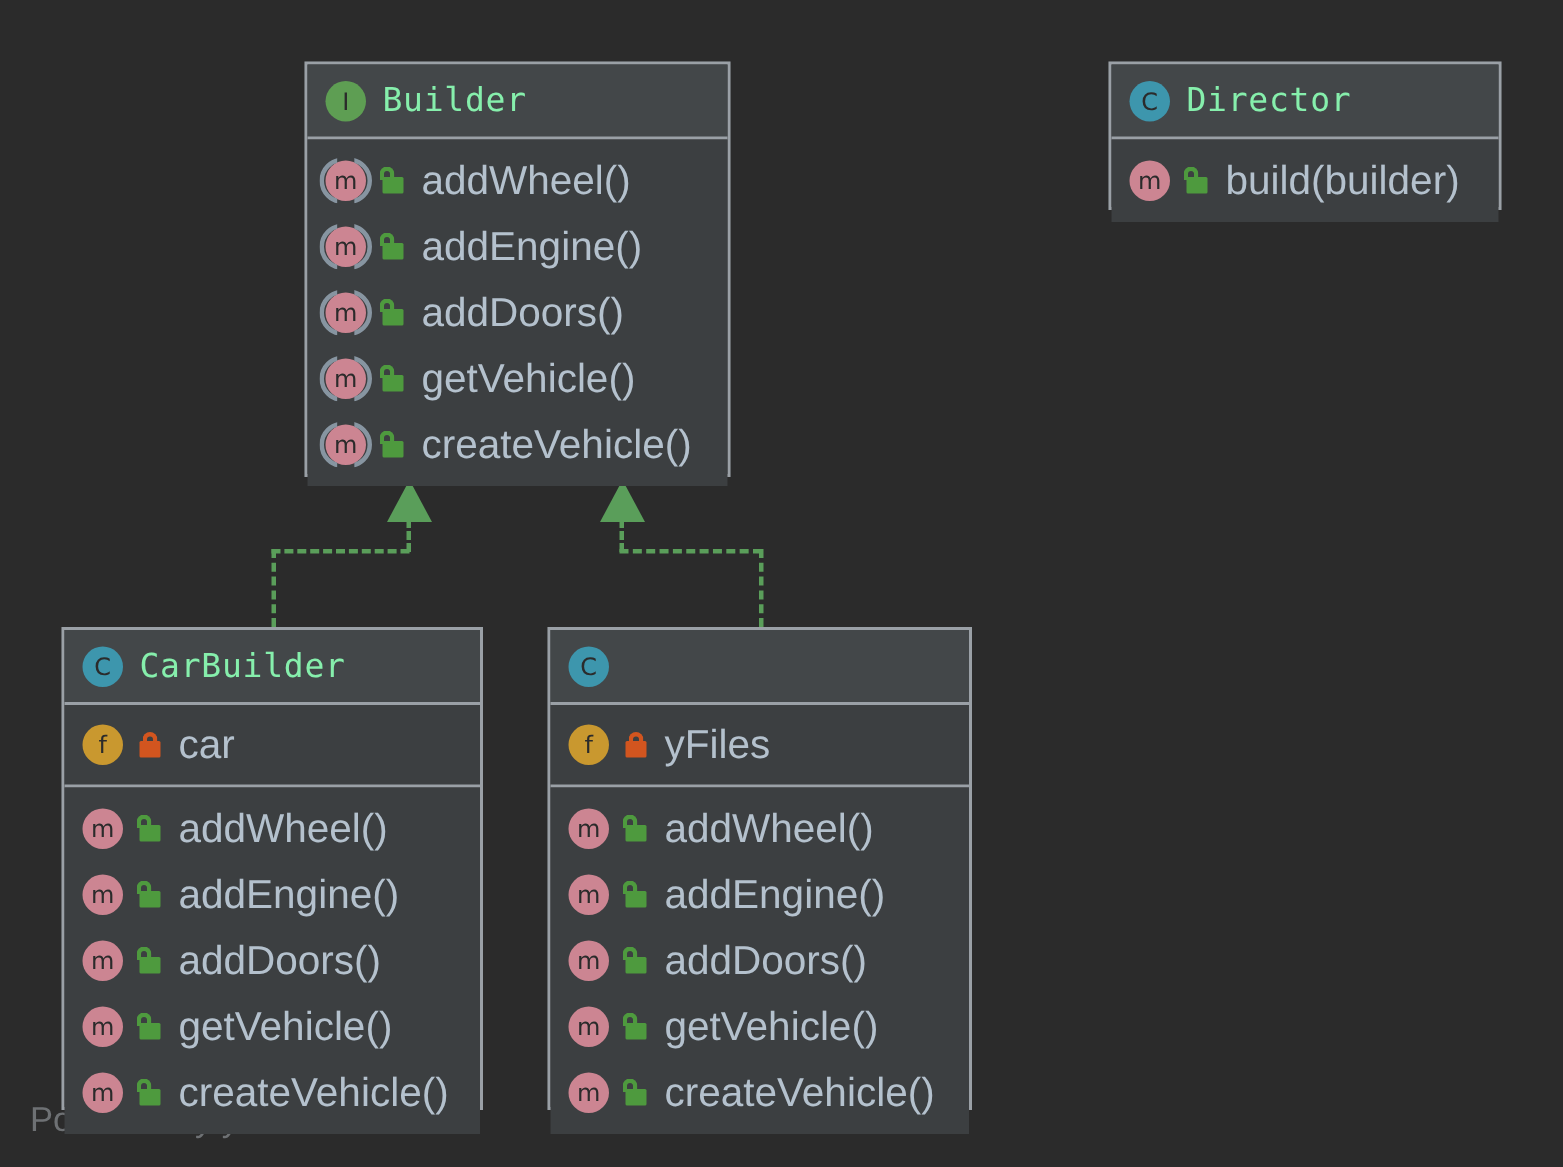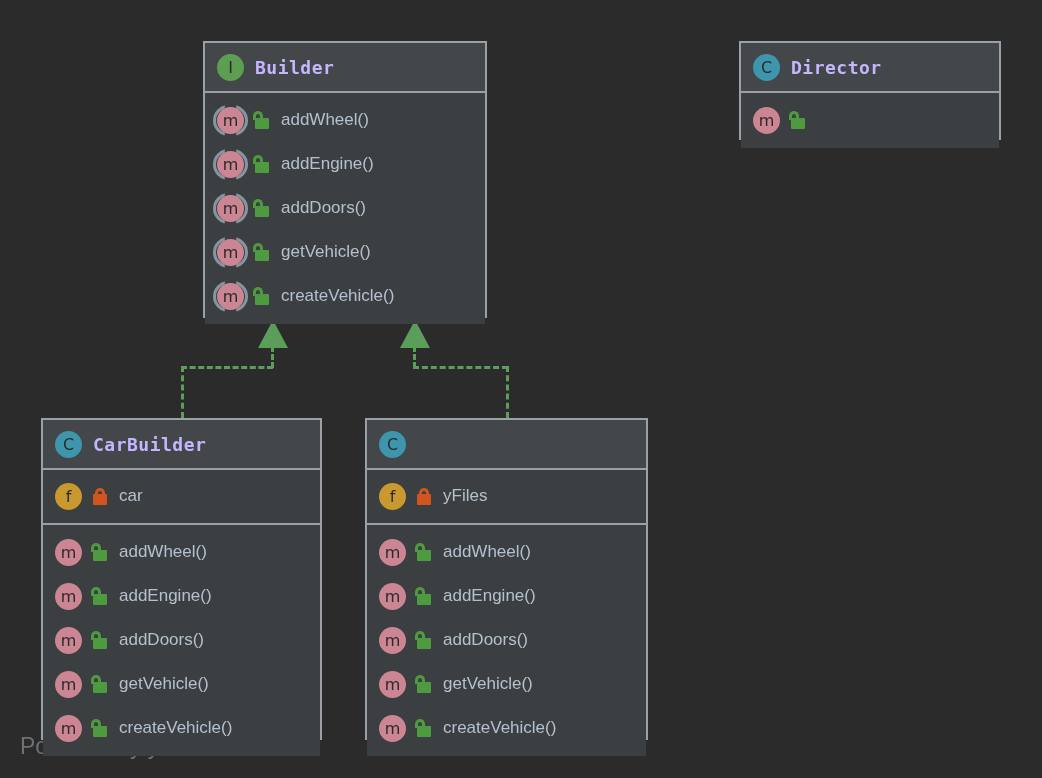--- a/index.html
+++ b/index.html
@@ -28,45 +28,44 @@
     box-sizing: border-box;
     height: 50px;
     display: flex;
     align-items: center;
     padding-left: 12px;
     background: #434749;
     border-bottom: 2px solid #9aa0a6;
   }
   .uml-title {
     font-family: "DejaVu Sans Mono", "Liberation Mono", monospace;
-    font-size: 18px;
-    color: #c4b5fd;
+    font-size: 22px;
+    color: #86efac;
     letter-spacing: 0.5px;
     margin-left: 11px;
     white-space: nowrap;
-    font-weight: bold;
   }
   .uml-compartment {
     box-sizing: border-box;
     padding: 5px 0 6px 0;
     background: #3c3f41;
   }
   .uml-compartment.fields {
     border-bottom: 2px solid #9aa0a6;
     padding: 4px 0 5px 0;
   }
   .uml-row {
     display: flex;
     align-items: center;
     height: 44px;
     padding-left: 12px;
     white-space: nowrap;
   }
   .uml-row .member-name {
-    font-size: 17px;
+    font-size: 27px;
     color: #b4c1cd;
     margin-left: 10px;
     font-family: "Liberation Sans", sans-serif;
   }
 
   
   .badge {
     position: relative;
     width: 27px;
     height: 27px;
@@ -241,20 +240,21 @@
       <span class="badge cls">C</span>
       <span class="uml-title">Director</span>
     </div>
     <div class="uml-compartment methods">
       <div class="uml-row">
         <span class="badge method">m</span>
         <span class="lock public">
             <span class="shackle"></span>
             <span class="body"></span>
           </span>
+        <span class="member-name">build(builder)</span>
       </div>
     </div>
   </div>
 
   <div class="uml-box" id="box-carbuilder" style="left:41px; top:418px; width:281px; height:322px;">
     <div class="uml-header">
       <span class="badge cls">C</span>
       <span class="uml-title">CarBuilder</span>
     </div>
     <div class="uml-compartment fields">

